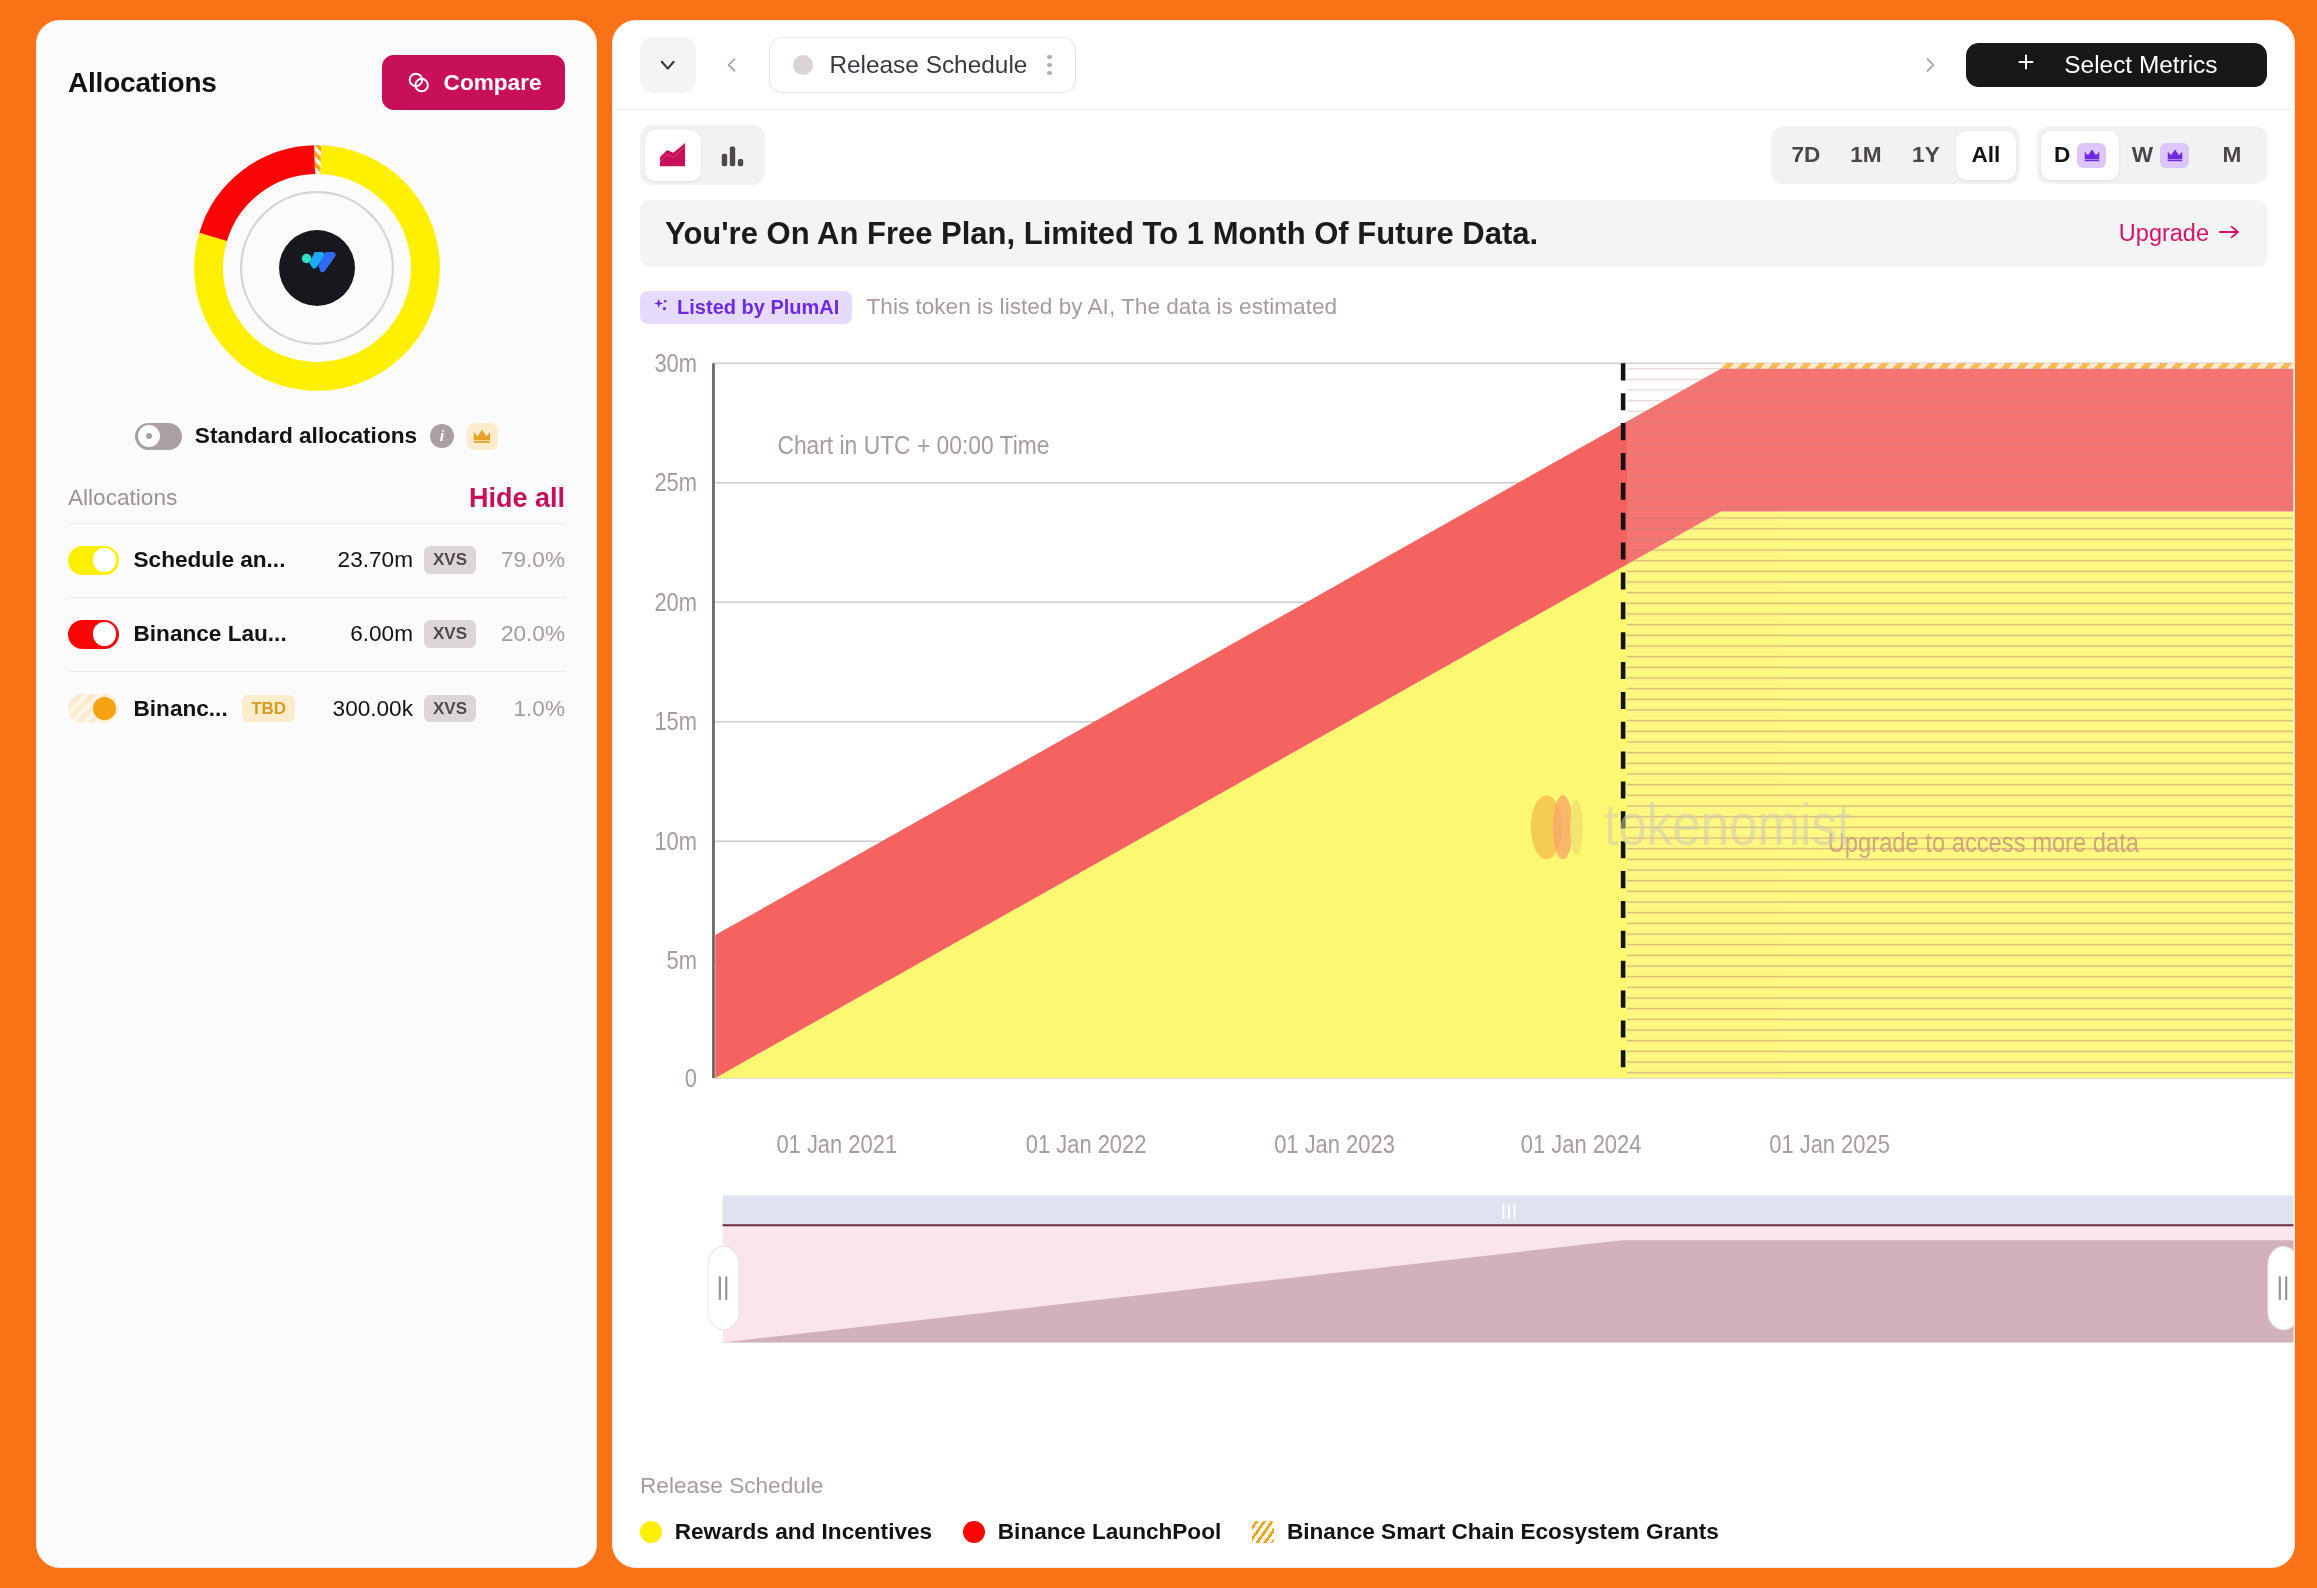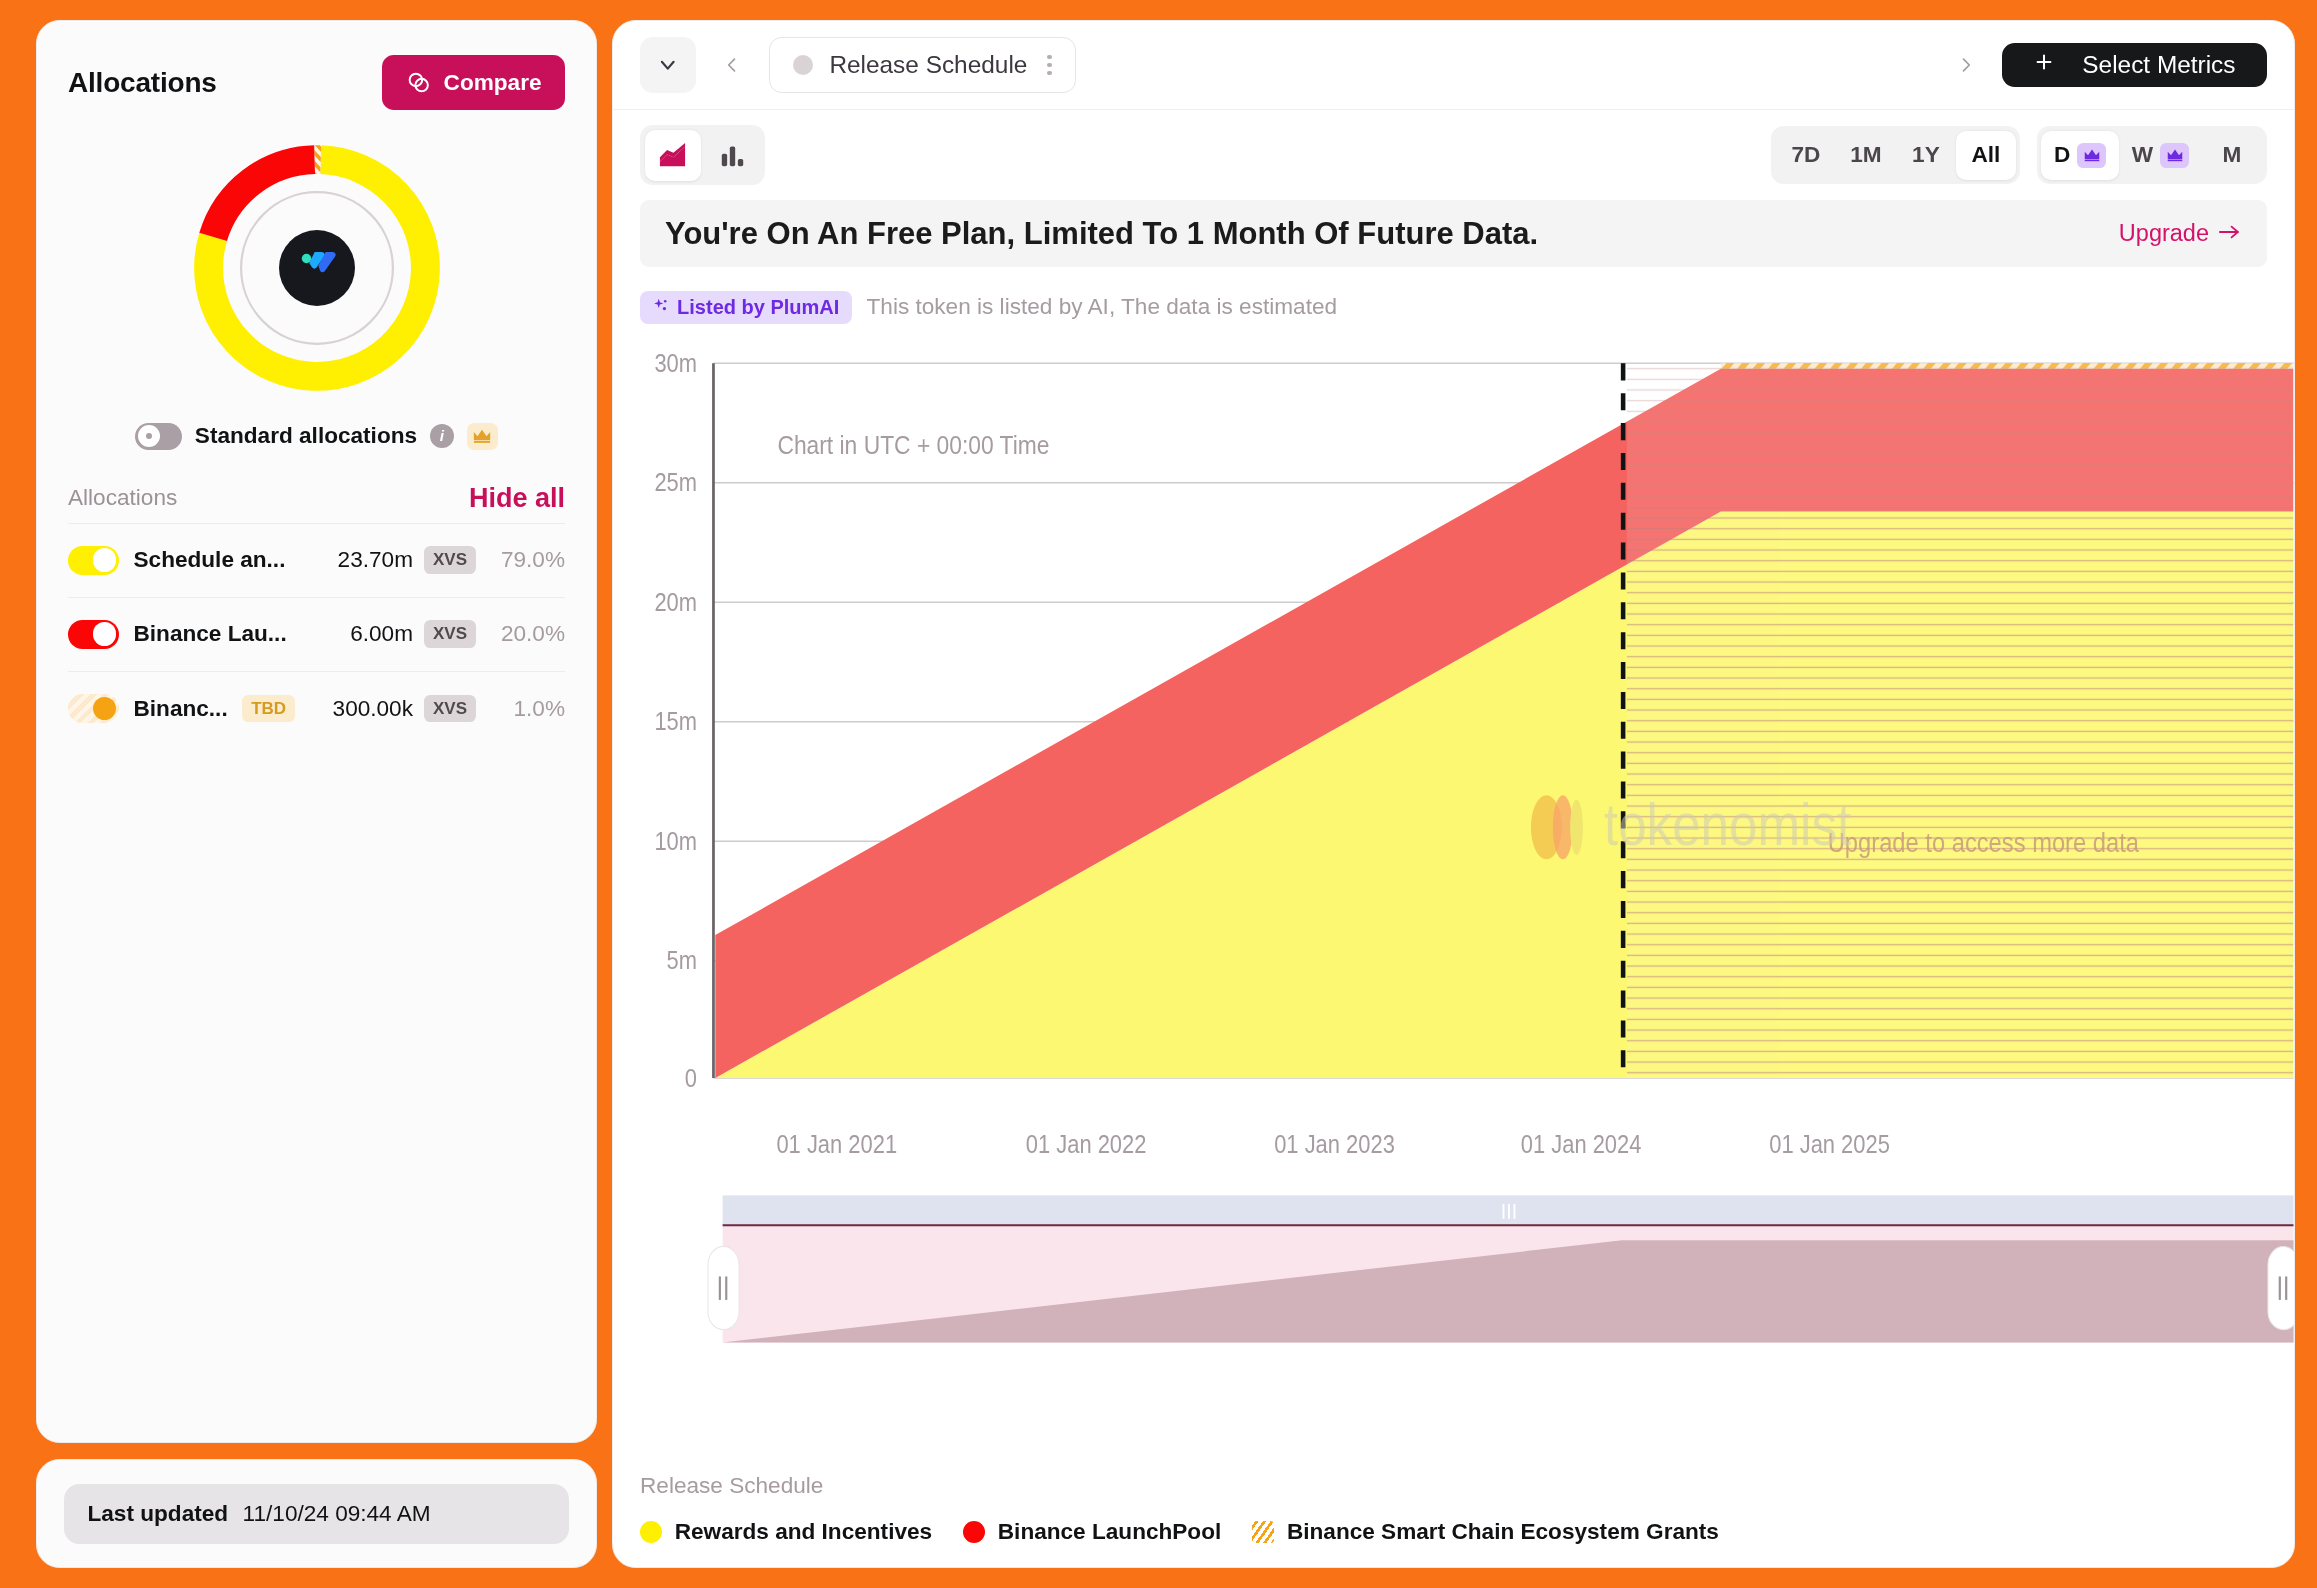--- a/index.html
+++ b/index.html
@@ -200,21 +200,21 @@
     display:flex; align-items:center; gap: 16.3px;
     padding: 0 23.5px; cursor: pointer;
   }
   .tab-dot { width: 20px; height: 20px; border-radius: 50%; background: #d9d3d6; }
   .tab-label { font-size: 24.4px; font-weight: 500; color: #3d3740; }
   .kebab { display:flex; flex-direction: column; gap: 3.6px; margin-left: 3.6px; cursor:pointer; }
   .kebab i { width: 4.5px; height: 4.5px; border-radius: 50%; background: #b6adb3; display:block; }
   .hdr-spacer { flex: 1 1 auto; }
   .select-metrics {
     background: #17181a; color: #fff; border: none;
-    height: 44px; border-radius: 12.7px; padding: 0 31px;
+    height: 44px; border-radius: 12.7px; padding: 0 49px;
     display:flex; align-items:center; gap: 27px;
     font-size: 24.4px; font-weight: 500; cursor: pointer;
     font-family: "Liberation Sans", sans-serif;
   }
 
   .rp-toolbar {
     height: 90px; flex: 0 0 auto;
     display:flex; align-items:center; padding: 0 27px; gap: 16.3px;
   }
   .chart-type-group {
@@ -392,26 +392,20 @@
           <div class="row-right">
             <div class="row-amt">300.00k</div>
             <div class="chip">XVS</div>
             <div class="row-pct">1.0%</div>
           </div>
         </div>
 
       </div>
     </div>
 
-    <div class="card updated-card">
-      <div class="updated-inner">
-        <span class="upd-lbl">Last updated</span>
-        <span class="upd-val">11/10/24 09:44 AM</span>
-      </div>
-    </div>
   </div>
 
   <div class="right-panel">
 
     <div class="rp-header">
       <button class="sq-btn">
         <svg width="23.5" height="23.5" viewBox="0 0 24 24" fill="none" stroke="#3d3740" stroke-width="2.2" stroke-linecap="round" stroke-linejoin="round">
             <polyline points="6 9 12 16 18 9"></polyline>
           </svg>
       </button>

